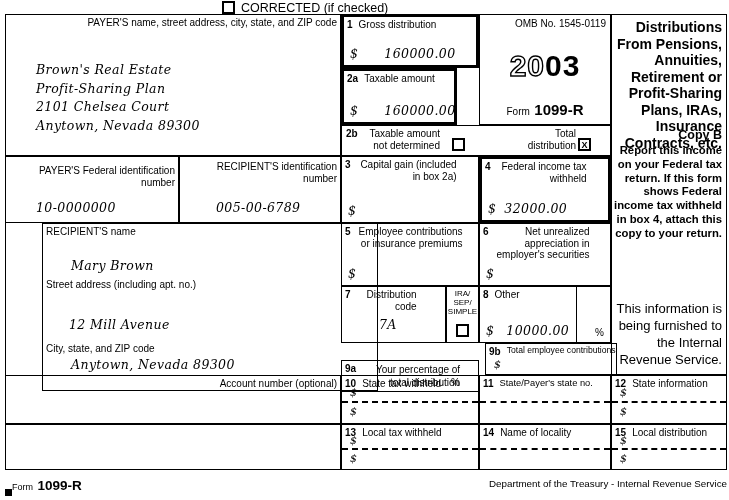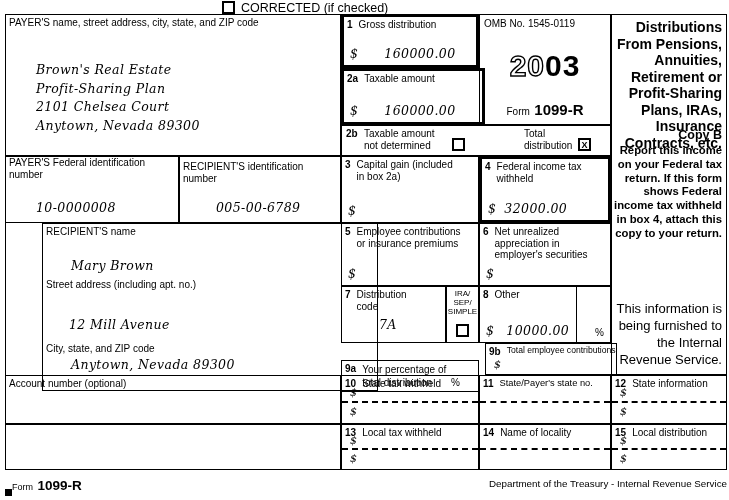--- a/index.html
+++ b/index.html
@@ -5,21 +5,21 @@
   html,body{margin:0;padding:0;background:#fff;}
   .page{position:relative;width:729px;height:500px;background:#fff;color:#000;
         font-family:"Liberation Sans",sans-serif;overflow:hidden;}
   .abs{position:absolute;}
   .outline{position:absolute;left:5px;top:14px;width:722px;height:456px;
            border:1px solid #000;box-sizing:border-box;}
   .cell{position:absolute;border:1px solid #000;box-sizing:border-box;}
   .thick{border:3px solid #000;z-index:3;}
   .lblrow{display:flex;gap:6px;padding:2px 3px;align-items:flex-start;}
   .num{font-weight:bold;font-size:10px;white-space:nowrap;line-height:1.15;}
-  .lbl{font-size:10px;line-height:1.15;}
+  .lbl{font-size:10px;line-height:1.15;text-align:right;}
   .fill{font-family:"DejaVu Serif",serif;font-style:italic;font-size:12.5px;letter-spacing:.4px;}
   .money{position:absolute;left:6px;bottom:4px;display:flex;align-items:baseline;}
   .chk{position:absolute;width:13px;height:13px;border:2px solid #000;box-sizing:border-box;
        display:flex;align-items:center;justify-content:center;
        font-size:9px;font-weight:bold;font-family:"Liberation Sans",sans-serif;background:#fff;}
   .dash{position:absolute;left:0;right:0;border-top:2px dashed #000;}
   .smalldollar{position:absolute;font-family:"DejaVu Serif",serif;font-style:italic;font-size:11px;}
   .rtxt{position:absolute;right:0;left:0;text-align:right;padding:0 4px 0 2px;box-sizing:border-box;}
   .year{font-size:30px;font-weight:bold;letter-spacing:1px;line-height:1;}
   .year-outline{color:#fff;-webkit-text-stroke:1.4px #000;}
@@ -38,22 +38,22 @@
     <div class="lbl" style="padding:2px 3px;">PAYER'S name, street address, city, state, and ZIP code</div>
     <div class="fill" style="position:absolute;left:30px;top:46px;line-height:18.5px;">
       <div>Brown's Real Estate</div>
       <div>Profit-Sharing Plan</div>
       <div>2101 Chelsea Court</div>
       <div>Anytown, Nevada 89300</div>
     </div>
   </div>
 
   <div class="cell" style="left:5px;top:156px;width:174px;height:67px;">
-    <div class="lbl" style="padding:0 3px;">PAYER'S Federal identification number</div>
-    <div class="fill abs" style="left:30px;top:43px;">10-0000008</div>
+    <div class="lbl" style="padding:8px 3px;">PAYER'S Federal identification number</div>
+    <div class="fill abs" style="left:30px;top:43px;">10-0000000</div>
   </div>
 
   <div class="cell" style="left:179px;top:156px;width:162px;height:67px;">
     <div class="lbl" style="padding:4px 3px;">RECIPIENT'S identification number</div>
     <div class="fill abs" style="left:36px;top:43px;">005-00-6789</div>
   </div>
 
   <div class="cell" style="left:5px;top:223px;width:336px;height:168px;margin-left:37px;">
     <div class="lbl abs" style="left:3px;top:2px;">RECIPIENT'S name</div>
     <div class="fill abs" style="left:28px;top:34px;">Mary Brown</div>
@@ -72,21 +72,21 @@
     <div class="lblrow">
         <span class="num">1</span>
       <span class="lbl">Gross distribution</span>
       </div>
     <div class="money">
         <span class="fill">$</span>
       <span class="fill" style="margin-left:26px;">160000.00</span>
       </div>
   </div>
 
-  <div class="cell thick" style="left:341px;top:68px;width:144px;height:57px;">
+  <div class="cell thick" style="left:341px;top:68px;width:116px;height:57px;">
     <div class="lblrow">
         <span class="num">2a</span>
       <span class="lbl">Taxable amount</span>
       </div>
     <div class="money">
         <span class="fill">$</span>
       <span class="fill" style="margin-left:26px;">160000.00</span>
       </div>
   </div>
 

